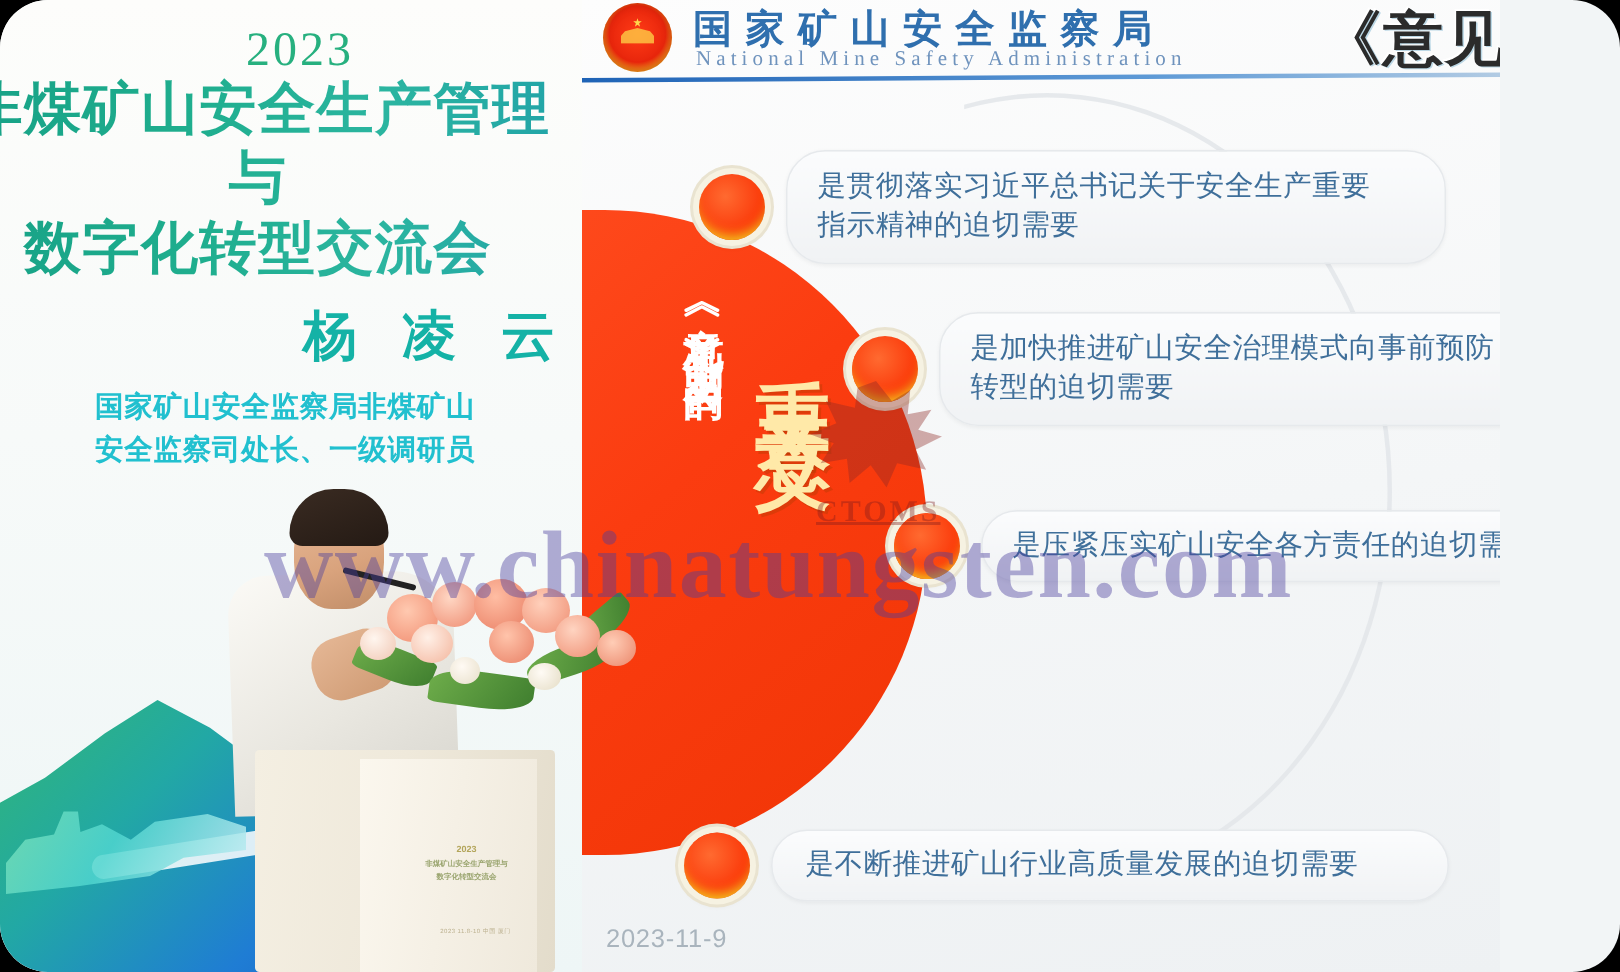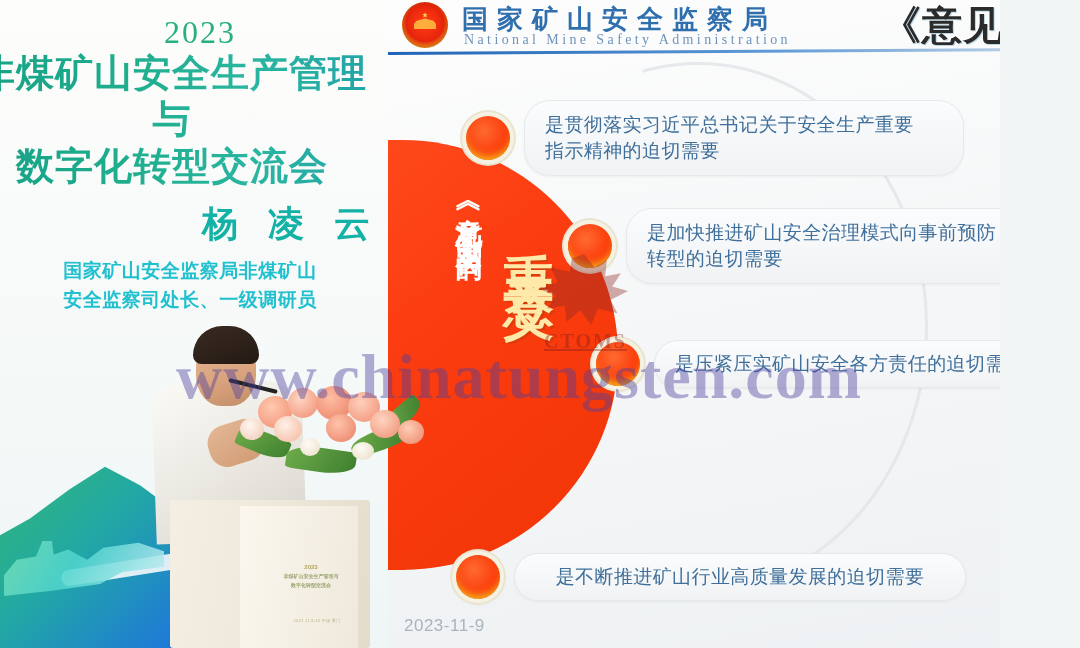--- a/index.html
+++ b/index.html
@@ -1,20 +1,21 @@
 <!DOCTYPE html>
 <html><head>
 <meta charset="utf-8">
 <style>
   html,body{margin:0;padding:0;background:#000;}
   *{box-sizing:border-box;}
   #stage{
     position:relative;width:1080px;height:648px;overflow:hidden;
     font-family:"Liberation Sans","DejaVu Sans",sans-serif;
     background:#f2f5f6;
+    border-radius:32px;
   }
 
   
   .backdrop{
     position:absolute;left:0;top:0;width:400px;height:648px;
     background:linear-gradient(180deg,#fdfdfb 0%,#f7faf9 45%,#eef6f6 100%);
     overflow:hidden;
   }
   .bd-year{
     position:absolute;top:14px;left:0;width:400px;text-align:center;
@@ -28,21 +29,21 @@
     background:linear-gradient(90deg,#16a085 0%,#1fae8e 40%,#2bb5a0 70%,#21a3a8 100%);
     -webkit-background-clip:text;background-clip:text;color:transparent;
     text-shadow:none;
   }
   .bd-name{
     position:absolute;top:200px;left:0;width:380px;text-align:right;
     font-size:36px;font-weight:bold;color:#14b2a6;letter-spacing:10px;
   }
   .bd-sub{
     position:absolute;top:258px;left:0;width:380px;text-align:center;
-    font-size:19px;font-weight:bold;color:#21c0cf;line-height:1.5;letter-spacing:.5px;font-family:Liberation Mono, monospace;
+    font-size:19px;font-weight:bold;color:#21c0cf;line-height:1.5;letter-spacing:.5px;
   }
   
   .bd-mountain{
     position:absolute;left:-10px;bottom:0;width:250px;height:185px;
     background:linear-gradient(135deg,#29b56b 0%,#17a4a0 40%,#1476d2 80%,#0f63c8 100%);
     clip-path:polygon(0 42%,16% 30%,32% 14%,46% 2%,60% 12%,76% 28%,88% 40%,100% 52%,100% 100%,0 100%);
     opacity:.95;
   }
   .bd-excav{
     position:absolute;left:4px;bottom:40px;width:160px;height:86px;
@@ -148,21 +149,21 @@
   }
   .b1{left:78px;top:100px;}
   .b1 .pill{width:440px;}
   .b2{left:180px;top:208px;}
   .b2 .pill{width:420px;}
   .b3{left:208px;top:340px;}
   .b3 .pill{width:400px;padding:10px 20px;}
   .b4{left:178px;top:452px;}
   .b4 .pill{width:400px;padding:10px 20px;}
   .b5{left:68px;top:553px;}
-  .b5 .pill{width:452px;padding:10px 22px;text-align:center;}
+  .b5 .pill{width:452px;padding:10px 22px;}
 
   .slide-date{
     position:absolute;left:16px;bottom:12px;font-size:17px;color:#a9b4bd;
     letter-spacing:.5px;
   }
 
   
   .person{position:absolute;left:150px;top:330px;width:270px;height:318px;}
   .head{
     position:absolute;left:46px;top:2px;width:60px;height:74px;border-radius:46% 46% 42% 42%;

